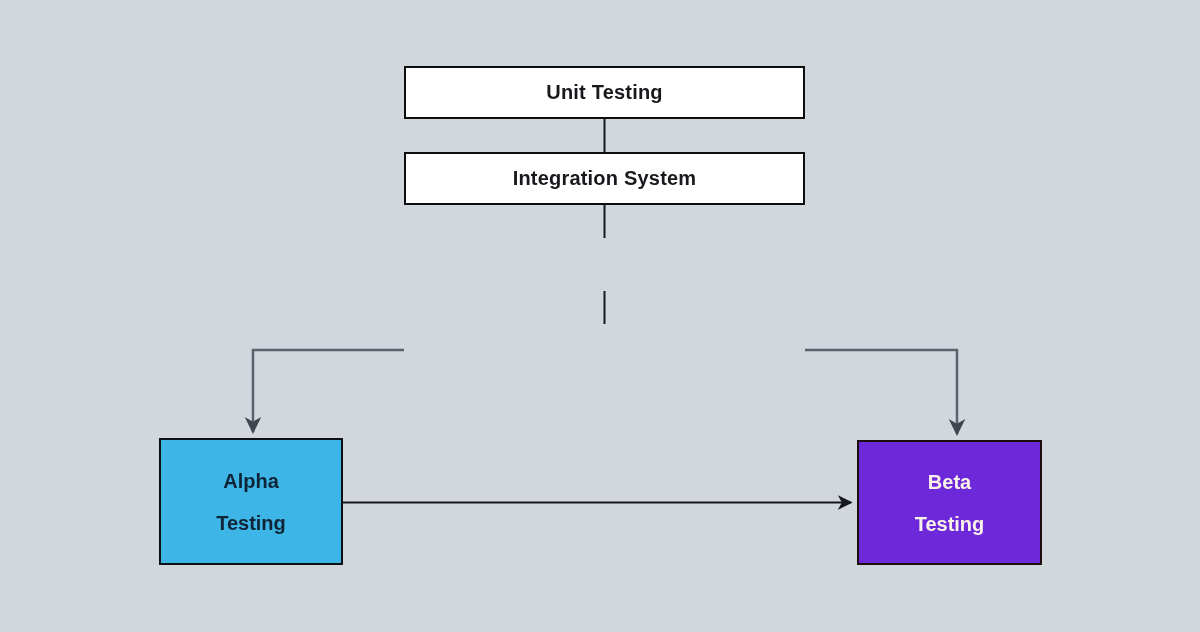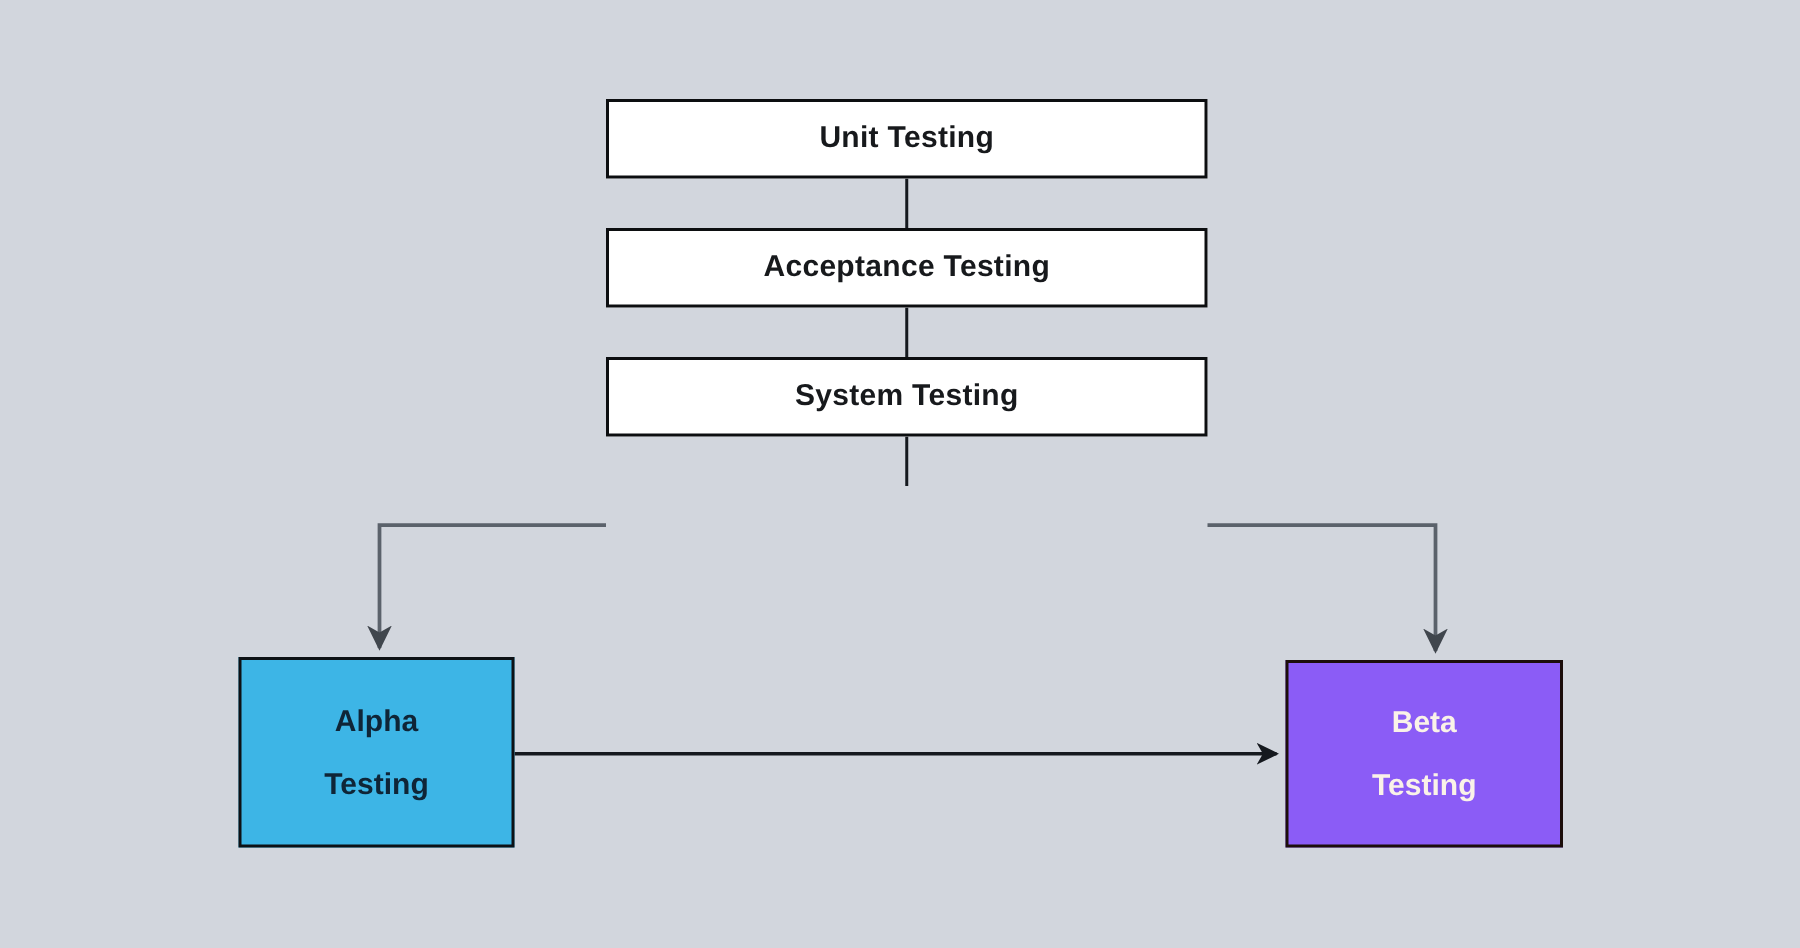--- a/index.html
+++ b/index.html
@@ -59,21 +59,21 @@
     color: #17191c;
     letter-spacing: 0.2px;
   }
   .node.alpha {
     background: #3db5e6;
     border: 2px solid #0d1115;
     color: #0f2537;
     line-height: 42px;
   }
   .node.beta {
-    background: #8b5cf6;
+    background: #6d28d9;
     border: 2px solid #1c0e0a;
     color: #faf2e8;
     line-height: 42px;
     text-align: right;
   }
 </style>
 </head>
 <body>
 
 <div class="canvas">
@@ -93,26 +93,23 @@
     <path class="edge elbow" d="M404 350 L253 350 L253 432" marker-end="url(#arrowGray)"></path>
     <path class="edge elbow" d="M805 350 L957 350 L957 434" marker-end="url(#arrowGray)"></path>
     <path class="edge dark-arrow" d="M343 502.5 L851 502.5" marker-end="url(#arrowDark)"></path>
   </svg>
 
   <div class="node process" style="left:404px; top:66px; width:401px; height:53px;">
     <span>Unit Testing</span>
   </div>
 
   <div class="node process" style="left:404px; top:152px; width:401px; height:53px;">
-    <span>Acceptance Testing</span>
+    <span>Integration System</span>
   </div>
 
-  <div class="node process" style="left:404px; top:238px; width:401px; height:53px;">
-    <span>System Testing</span>
-  </div>
 
 
   <div class="node alpha" style="left:159px; top:438px; width:184px; height:127px;justify-content:center;">
     <div>Alpha</div>
     <div>Testing</div>
   </div>
 
   <div class="node beta" style="left:857px; top:440px; width:185px; height:125px;">
     <div>Beta</div>
     <div>Testing</div>

